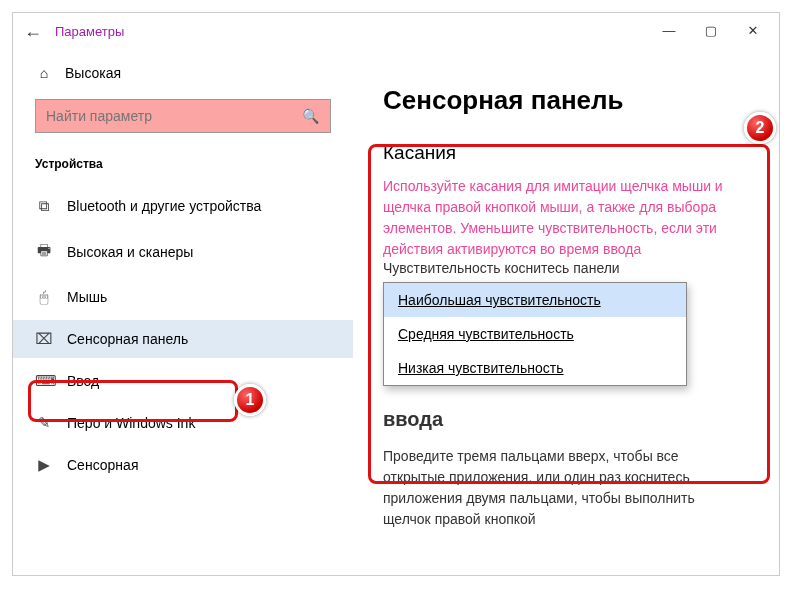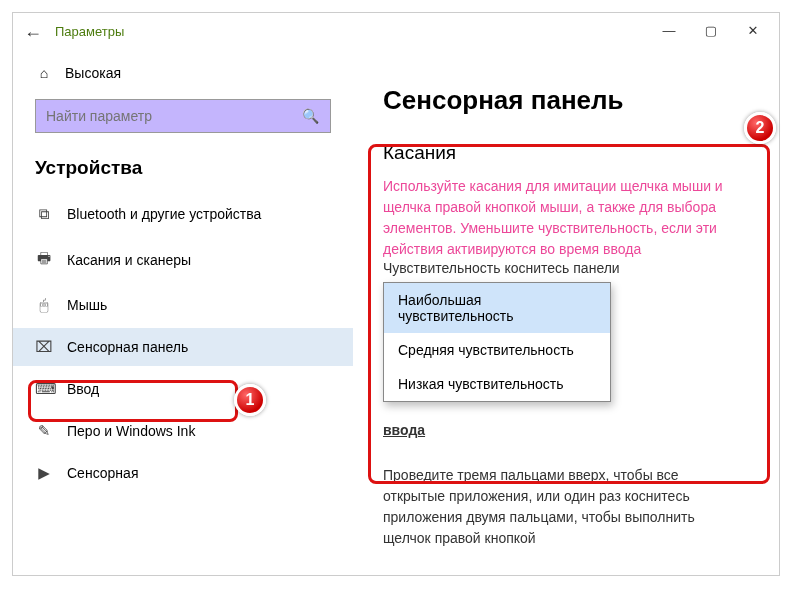--- a/index.html
+++ b/index.html
@@ -21,21 +21,21 @@
     border: 1px solid #ccc;
   }
   .titlebar {
     display: flex;
     align-items: center;
     height: 36px;
     padding: 0 8px;
     gap: 10px;
   }
   .titlebar .back { width: 24px; text-align: center; color: #333; cursor: pointer; font-size: 18px; }
-  .titlebar .title { font-size: 13px; color: #4d7c0f; }
+  .titlebar .title { font-size: 13px; color: #a21caf; }
   .win-controls {
     position: absolute; right: 0; top: 0;
     display: flex; gap: 22px;
     padding: 10px 16px;
     color: #333; font-size: 13px;
   }
   .win-controls span { cursor: pointer; width: 20px; text-align: center; }
   .body {
     display: flex;
     height: calc(100% - 36px);
@@ -49,32 +49,32 @@
     display: flex; align-items: center;
     gap: 12px; padding: 8px 22px;
     cursor: pointer;
   }
   .home-row .icon { width: 18px; text-align: center; }
   .searchbox {
     margin: 10px 22px 18px 22px;
     display: flex; align-items: center;
     border: 1px solid #999;
     height: 34px;
-    background: #c4b5fd;
+    background: #fca5a5;
   }
   .searchbox input {
     flex: 1; border: none; outline: none; padding: 0 10px;
     font-size: 14px; color: #555;
     background: transparent;
   }
   .searchbox .sicon { padding: 0 10px; color: #555; }
   .group-title {
     padding: 6px 22px 14px 22px;
     font-weight: 600;
-    font-size: 19px;
+    font-size: 12px;
   }
   .nav { display: flex; flex-direction: column; }
   .nav-item {
     display: flex; align-items: center;
     gap: 14px;
     padding: 10px 22px;
     margin: 2px 0;
     cursor: pointer;
   }
   .nav-item .icon { width: 18px; text-align: center; color: #444; font-size: 15px;}
@@ -97,44 +97,44 @@
     margin: 6px 0 12px 0;
   }
   .desc {
     font-size: 14px;
     color: #ec4899;
     line-height: 1.5;
     max-width: 340px;
   }
   .dropdown-label { font-size: 14px; color: #333; margin-bottom: 6px; }
   .dropdown {
-    width: 228px;
+    width: 304px;
     border: 1px solid #888;
     background: #fff;
     box-shadow: 2px 4px 8px rgba(0,0,0,0.25);
+    text-decoration: underline;
   }
   .dropdown .opt {
     padding: 9px 14px;
     font-size: 14px;
     cursor: pointer;
   }
   .dropdown .opt.sel {
     background: #cfe4fa;
   }
   .below-drop {
     margin-top: 18px;
     font-size: 14px;
     color: #333;
     max-width: 340px;
     line-height: 1.5;
   }
   .bd-title {
-    font-size: 14px; font-weight: 550; margin-bottom:24px;
+    font-size: 20px; font-weight: 550; margin-bottom:12px;
     color:#333;
-    text-decoration:underline;
   }
   
   .anno1 {
     position: absolute;
     left: 28px; top: 380px; width: 210px; height: 42px;
     border: 3px solid #d11; border-radius: 8px;
     pointer-events: none;
   }
   .anno2 {
     position: absolute;
@@ -182,21 +182,21 @@
         <span class="sicon">🔍</span>
       </div>
       <div class="group-title">Устройства</div>
       <div class="nav">
         <div class="nav-item">
           <span class="icon">⧉</span>
           <span>Bluetooth и другие устройства</span>
         </div>
         <div class="nav-item">
           <span class="icon">🖶</span>
-          <span>Касания и сканеры</span>
+          <span>Высокая и сканеры</span>
         </div>
         <div class="nav-item">
           <span class="icon">🖱</span>
           <span>Мышь</span>
         </div>
         <div class="nav-item active">
           <span class="icon">⌧</span>
           <span>Сенсорная панель</span>
         </div>
         <div class="nav-item">

